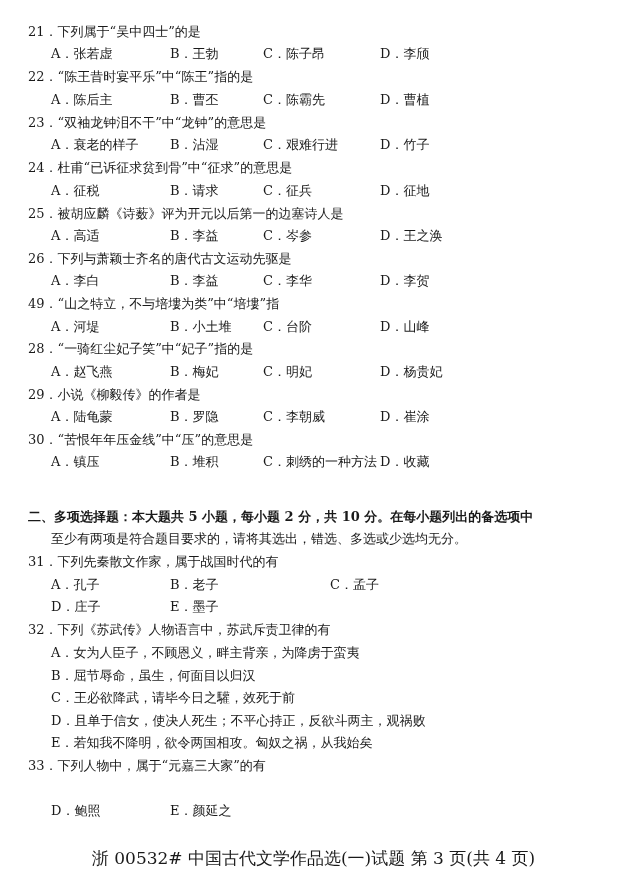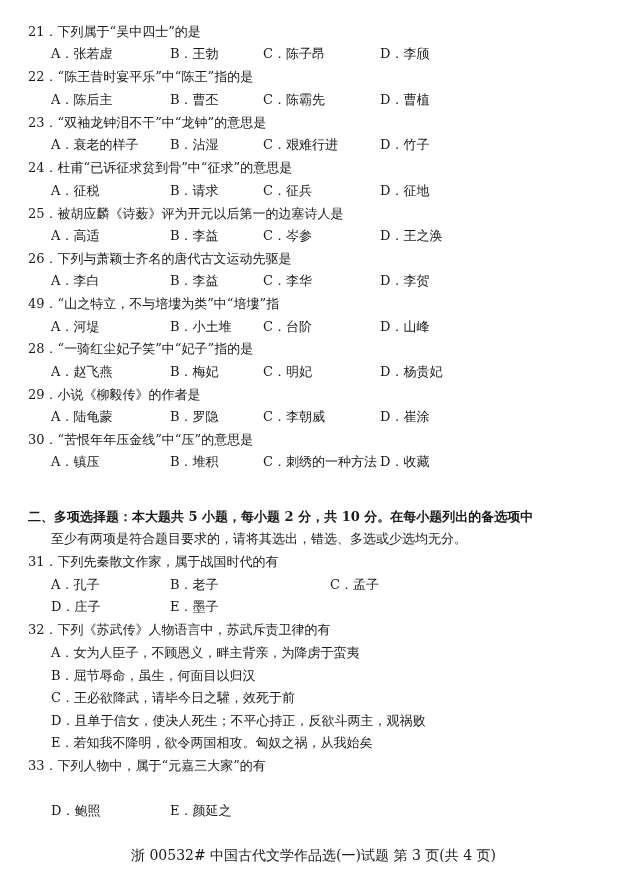--- a/index.html
+++ b/index.html
@@ -10,21 +10,21 @@
     }
     .page { position: absolute; left: 0; top: 0; width: 627px; height: 884px; }
     .q { position: absolute; left: 28px; white-space: nowrap; }
     .opt-row { position: absolute; left: 0; width: 627px; height: 20px; }
     .opt { position: absolute; white-space: nowrap; }
     .c1 { left: 51px; } .c2 { left: 170px; } .c3 { left: 263px; } .c4 { left: 380px; }
     .m1 { left: 51px; } .m2 { left: 170px; } .m3 { left: 286px; margin-left: 44px; }
     .full { left: 51px; }
     .section { position: absolute; left: 28px; white-space: nowrap; font-weight: bold; }
     .section2 { position: absolute; left: 51px; white-space: nowrap; }
-    .footer { position: absolute; left: 0; width: 627px; text-align: center; top: 847px; font-size: 14px; }
+    .footer { position: absolute; left: 0; width: 627px; text-align: center; top: 847px; font-size: 17px; }
   </style>
 </head>
 <body>
 
 <div class="page">
 
   <div class="q" style="top:23px">21．下列属于“吴中四士”的是</div>
   <div class="opt-row" style="top:45px">
     <span class="opt c1">A．张若虚</span>
     <span class="opt c2">B．王勃</span>

